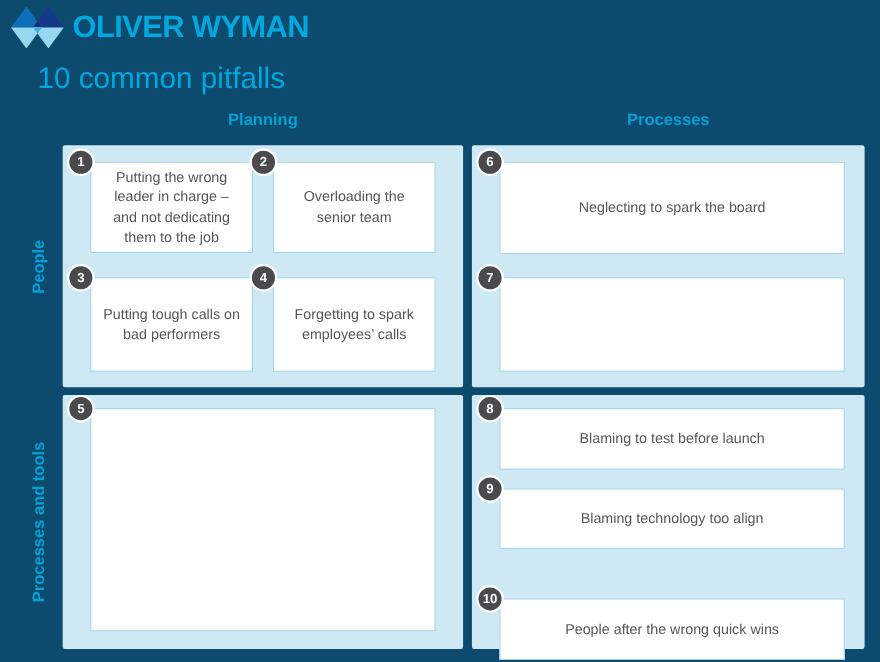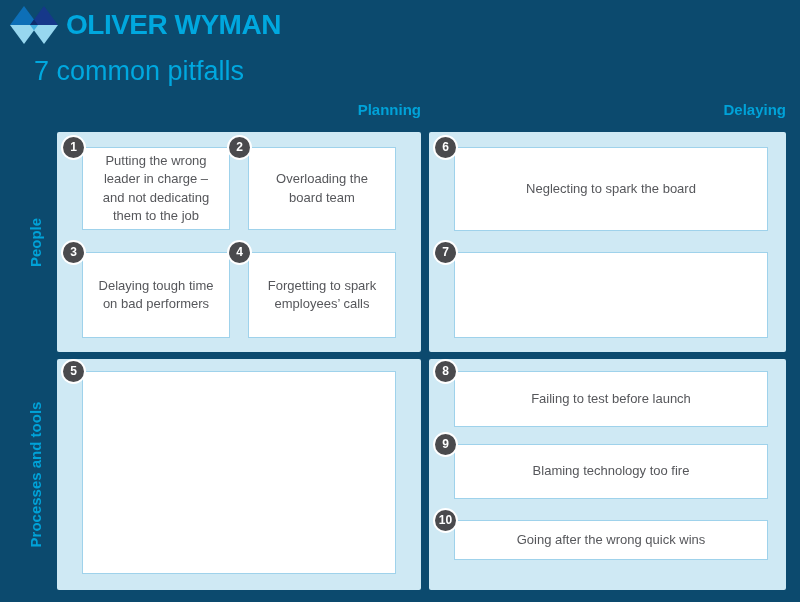--- a/index.html
+++ b/index.html
@@ -8,21 +8,21 @@
 
   
   .logo-icon{position:absolute;left:10px;top:6px;width:48px;height:38px;}
   .wordmark{position:absolute;left:66px;top:9px;font-size:28px;font-weight:700;
             letter-spacing:-0.5px;color:#00a8df;white-space:nowrap;}
   .page-title{position:absolute;left:34px;top:56px;font-size:27px;font-weight:400;
               color:#00a8df;white-space:nowrap;}
 
   
   .col-header{position:absolute;top:101px;font-size:15px;font-weight:700;color:#00a2d8;
-              text-align:right;}
+              text-align:center;}
   .col-header.left{left:57px;width:364px;}
   .col-header.right{left:429px;width:357px;}
   .row-header{position:absolute;width:36px;display:flex;align-items:center;justify-content:center;}
   .row-header.top{left:18px;top:132px;height:220px;}
   .row-header.bottom{left:18px;top:359px;height:231px;}
   .row-header span{transform:rotate(-90deg);white-space:nowrap;font-size:15px;
                    font-weight:700;color:#00a2d8;}
 
   
   .panel{position:absolute;background:#cfe9f4;border-radius:2px;}
@@ -43,88 +43,88 @@
 
   .c1{left:82px;top:147px;width:148px;height:83px;}
   .c2{left:248px;top:147px;width:148px;height:83px;}
   .c3{left:82px;top:252px;width:148px;height:86px;}
   .c4{left:248px;top:252px;width:148px;height:86px;}
   .c5{left:82px;top:371px;width:314px;height:203px;}
   .c6{left:454px;top:147px;width:314px;height:84px;}
   .c7{left:454px;top:252px;width:314px;height:86px;}
   .c8{left:454px;top:371px;width:314px;height:56px;}
   .c9{left:454px;top:444px;width:314px;height:55px;}
-  .c10{left:454px;top:520px;width:314px;height:40px;}
+  .c10{left:454px;top:544px;width:314px;height:56px;}
 </style>
 </head>
 <body>
 
 <div class="page">
 
   <svg class="logo-icon" viewBox="0 0 48 38" xmlns="http://www.w3.org/2000/svg" aria-hidden="true">
 
     <polygon points="0,19 14,0 28,19" fill="#0d6fb7"></polygon>
     <polygon points="20,19 34,0 48,19" fill="#16388a"></polygon>
     <polygon points="20,19 24,13.6 28,19" fill="#0d2d6d"></polygon>
 
     <polygon points="0,19 14,38 28,19" fill="#97d7ef"></polygon>
     <polygon points="20,19 34,38 48,19" fill="#97d7ef"></polygon>
     <polygon points="20,19 24,24.4 28,19" fill="#42b0e0"></polygon>
   </svg>
   <div class="wordmark">OLIVER WYMAN</div>
 
-  <div class="page-title">7 common pitfalls</div>
+  <div class="page-title">10 common pitfalls</div>
 
   <div class="col-header left">Planning</div>
-  <div class="col-header right">Delaying</div>
+  <div class="col-header right">Processes</div>
 
   <div class="row-header top">
     <span>People</span>
   </div>
   <div class="row-header bottom">
     <span>Processes and tools</span>
   </div>
 
   <div class="panel tl"></div>
   <div class="panel tr"></div>
   <div class="panel bl"></div>
   <div class="panel br"></div>
 
   <div class="card c1">
     <span class="badge">1</span>
     <span class="card-text">Putting the wrong leader in charge – and not dedicating them to the job</span>
   </div>
   <div class="card c2">
     <span class="badge">2</span>
-    <span class="card-text">Overloading the board team</span>
+    <span class="card-text">Overloading the senior team</span>
   </div>
   <div class="card c3">
     <span class="badge">3</span>
-    <span class="card-text">Delaying tough time on bad performers</span>
+    <span class="card-text">Putting tough calls on bad performers</span>
   </div>
   <div class="card c4">
     <span class="badge">4</span>
     <span class="card-text">Forgetting to spark employees’ calls</span>
   </div>
   <div class="card c5">
     <span class="badge">5</span>
   </div>
   <div class="card c6">
     <span class="badge">6</span>
     <span class="card-text">Neglecting to spark the board</span>
   </div>
   <div class="card c7">
     <span class="badge">7</span>
   </div>
   <div class="card c8">
     <span class="badge">8</span>
-    <span class="card-text">Failing to test before launch</span>
+    <span class="card-text">Blaming to test before launch</span>
   </div>
   <div class="card c9">
     <span class="badge">9</span>
-    <span class="card-text">Blaming technology too fire</span>
+    <span class="card-text">Blaming technology too align</span>
   </div>
   <div class="card c10">
     <span class="badge">10</span>
-    <span class="card-text">Going after the wrong quick wins</span>
+    <span class="card-text">People after the wrong quick wins</span>
   </div>
 
 </div>
 
 </body></html>

